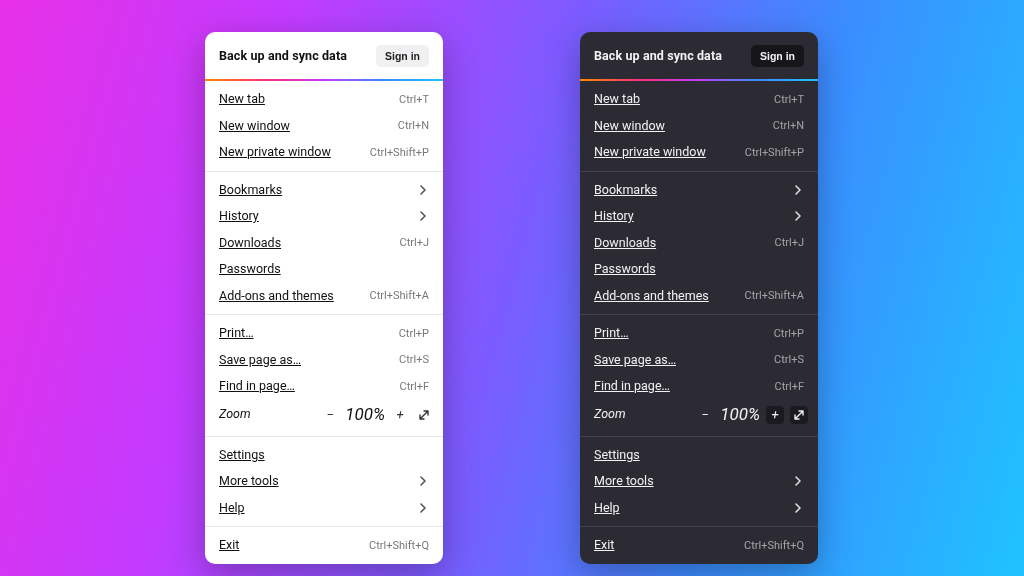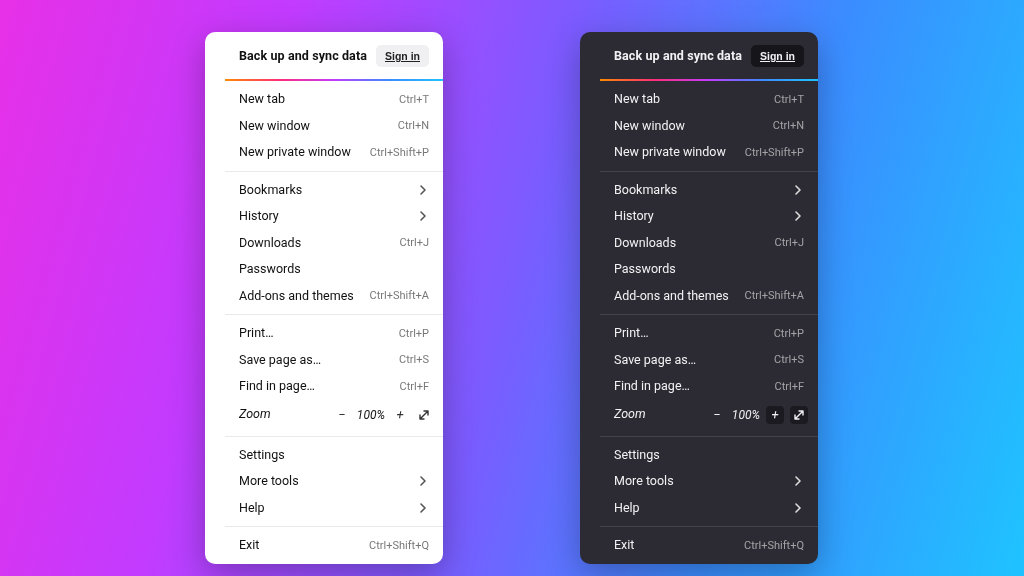--- a/index.html
+++ b/index.html
@@ -16,72 +16,71 @@
   }
   .menu {
     position: absolute;
     top: 32px;
     width: 238px;
     border-radius: 10px;
     box-shadow: 0 10px 34px rgba(0,0,0,0.28);
     font-size: 12.5px;
     line-height: 1;
     overflow: hidden;
-    padding-left: 20px;
   }
   .menu.light { left: 205px; background: #ffffff; color: #111; }
   .menu.dark  { left: 580px; background: #2c2b33; color: #f2f2f4; }
 
   .menu .header {
     display: flex; align-items: center; justify-content: space-between;
     padding: 13px 14px 12px 14px;
   }
   .menu .header .title { font-weight: 700; font-size: 12.5px; letter-spacing: 0.1px; }
   .signin-btn {
     font-size: 10.5px; font-weight: 600;
-    padding: 5px 9px; border-radius: 5px; cursor: pointer; border: none; text-decoration: underline;
+    padding: 5px 9px; border-radius: 5px; cursor: pointer; border: none;
   }
   .light .signin-btn { background: #f0f0f2; color: #222; }
   .dark  .signin-btn { background: #16151a; color: #f2f2f4; }
 
   .rainbow {
     height: 2px;
     background: linear-gradient(90deg, #ff8a00, #ff2d7a, #c23bff, #3b8cff, #1fc3ff);
   }
 
   .group { padding: 5px 0; }
   .light .divider { height: 1px; background: #e9e9ec; }
   .dark  .divider { height: 1px; background: #43424a; }
 
   .item {
     display: flex; align-items: center; justify-content: space-between;
     padding: 7px 14px; cursor: default;
   }
-  .item .label { font-size: 12.5px; }
+  .item .label { font-size: 12.5px; text-decoration: underline; }
   .item .rhs { display: flex; align-items: flex-end; gap: 4px; }
   .shortcut { font-size: 11px; opacity: 0.72; }
   .light .shortcut { color: #444; }
   .dark  .shortcut { color: #d0d0d3; }
 
   .chevron svg { width: 12px; height: 12px; display: block; }
   .light .chevron svg path { stroke: #555; }
   .dark  .chevron svg path { stroke: #ddd; }
 
   .zoom-row {
     display: flex; align-items: center; justify-content: space-between;
     padding: 6px 10px 7px 14px;
     font-style: italic;
   }
   .zoom-controls { display: flex; align-items: center; gap: 6px; }
   .zoom-btn {
     width: 18px; height: 18px; border-radius: 4px;
     display: flex; align-items: center; justify-content: center;
     font-size: 13px; cursor: pointer; user-select: none;
   }
-  .zoom-level { font-size: 12px; }
+  .zoom-level { font-size: 17px; }
   .light .zoom-btn { color: #333; }
   .dark  .zoom-btn { color: #f0f0f2; }
   .dark .zoom-btn.plus { background: #1b1a20; border-radius: 4px; }
   .dark .zoom-btn.expand { background: #1b1a20; border-radius: 4px; }
   .expand-icon svg { width: 12px; height: 12px; display: block; }
   .light .expand-icon svg path { stroke: #333; }
   .dark  .expand-icon svg path { stroke: #f0f0f2; }
 </style>
 </head>
 <body>

